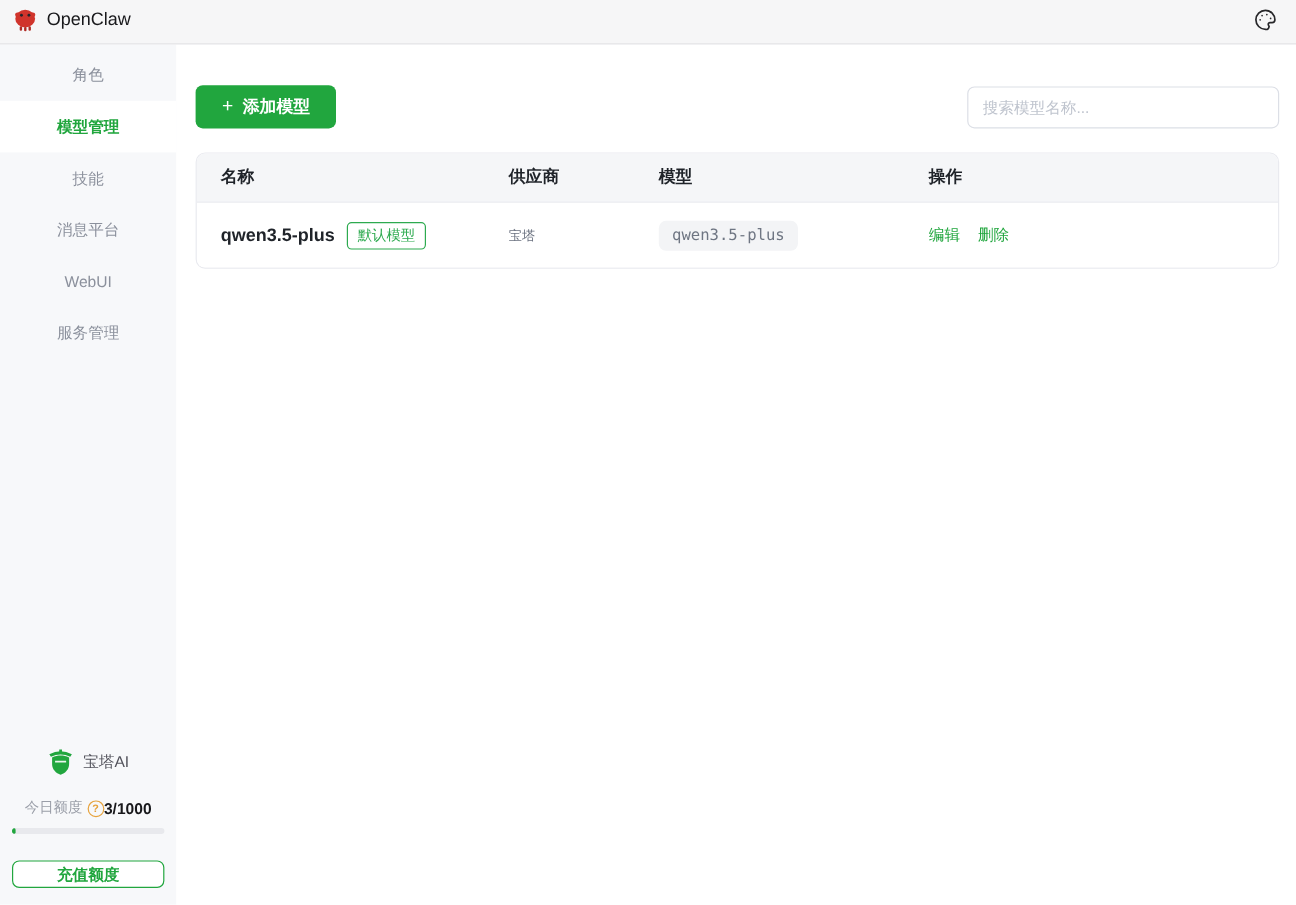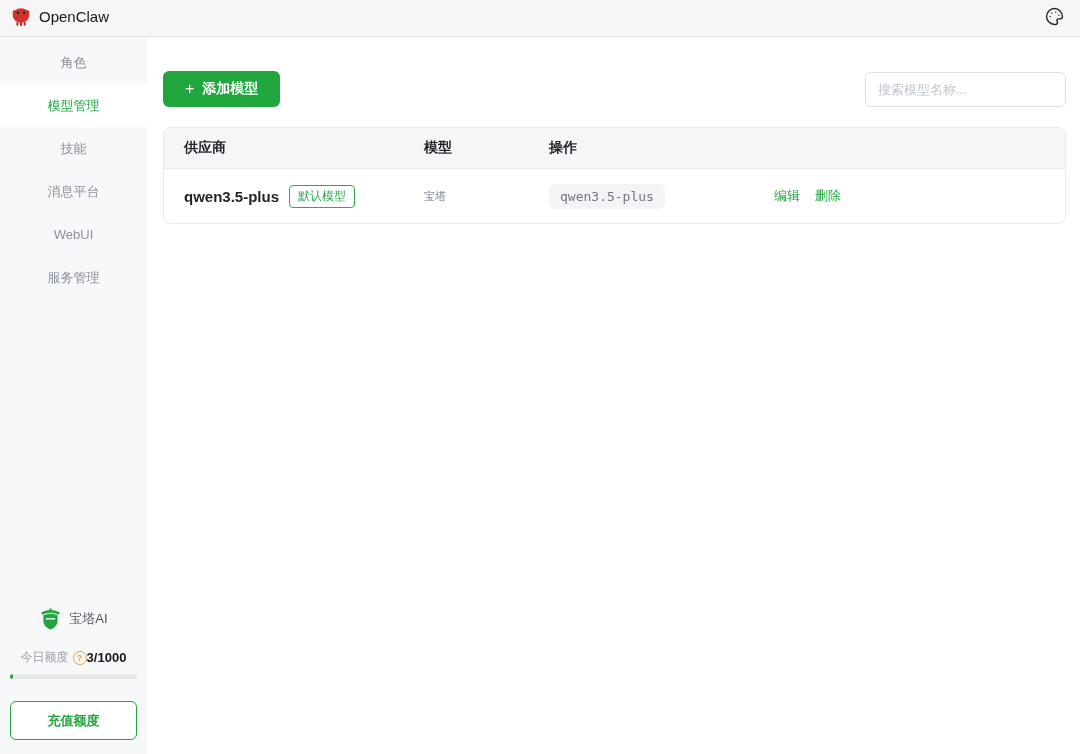--- a/index.html
+++ b/index.html
@@ -29,21 +29,21 @@
     position: absolute; top: 37px; left: 0; bottom: 0; width: 147px;
     background: #f7f8fa;
     display: flex; flex-direction: column;
   }
   .nav { padding-top: 4px; }
   .nav-item {
     height: 43px; display: flex; align-items: center; justify-content: center;
     font-size: 13px; color: #8b909c; cursor: pointer;
   }
   .nav-item.active {
-    background: #ffffff; color: #21a63e; font-weight: 400;
+    background: #ffffff; color: #21a63e; font-weight: 700;
   }
   .sidebar-footer {
     margin-top: auto;
     padding: 0 10px 14px 10px;
     display: flex; flex-direction: column;
   }
   .brand-row { display: flex; align-items: center; justify-content: center; gap: 7px; padding: 6px 0 18px 0; }
   .brand-row-label { font-size: 13px; color: #52525b; }
   .quota-row { display: flex; align-items: center; justify-content: center; font-size: 12px; padding: 0 0 8px 0; }
   .quota-left { display:flex; align-items:center; gap:4px; color:#9a9ea8; }
@@ -53,41 +53,41 @@
     color: #e6a23c; font-size: 9px; font-weight: 700;
     display: inline-flex; align-items: center; justify-content: center;
     cursor: pointer;
   }
   .quota-value { font-size: 13px; font-weight: 700; color: #18181b; }
   .progress-track {
     height: 5px; border-radius: 3px; background: #e8e9ed; overflow: hidden; margin-bottom: 22px;
   }
   .progress-fill { height: 100%; background: #21a63e; border-radius: 3px; min-width: 3px; }
   .recharge-btn {
-    height: 39px; border: 1px solid #21a63e; border-radius: 6px; background: #ffffff;
+    height: 23px; border: 1px solid #21a63e; border-radius: 6px; background: #ffffff;
     color: #21a63e; font-size: 13px; font-weight: 700; cursor: pointer;
     display: flex; align-items: center; justify-content: center;
     font-family: inherit;
   }
 
   
   .main {
     position: absolute; top: 37px; left: 147px; right: 0; bottom: 0;
     background: #ffffff; padding: 34px 14px 0 16px;
   }
   .toolbar { display: flex; align-items: center; justify-content: space-between; margin-bottom: 20px; }
   .add-btn {
     height: 36px; padding: 0 22px; background: #21a63e; color: #ffffff;
     border: none; border-radius: 6px; font-size: 14px; font-weight: 700;
     display: flex; align-items: center; gap: 8px; cursor: pointer;
     font-family: inherit;
   }
   .add-btn .plus { font-size: 16px; font-weight: 400; line-height: 1; }
   .search-input {
-    width: 201px; height: 35px; border: 1px solid #dcdfe6; border-radius: 6px;
+    width: 260px; height: 35px; border: 1px solid #dcdfe6; border-radius: 6px;
     padding: 0 12px; font-size: 13px; color: #303133; background: #fff;
     font-family: inherit; outline: none;
   }
   .search-input::placeholder { color: #bfc4ce; }
 
   
   .table-card {
     border: 1px solid #e9eaef; border-radius: 8px; overflow: hidden; background: #fff;
   }
   .t-row {
@@ -187,20 +187,21 @@
   <div class="toolbar">
     <button class="add-btn">
       <span class="plus">+</span>
       <span>添加模型</span>
     </button>
     <input class="search-input" type="text" placeholder="搜索模型名称..." style="">
   </div>
 
   <div class="table-card">
     <div class="t-row t-head">
+      <div class="t-cell">名称</div>
       <div class="t-cell">供应商</div>
       <div class="t-cell">模型</div>
       <div class="t-cell">操作</div>
     </div>
     <div class="t-row t-body">
       <div class="t-cell name-cell">
         <span class="row-name">qwen3.5-plus</span>
         <span class="badge">默认模型</span>
       </div>
       <div class="t-cell provider-cell">宝塔</div>

